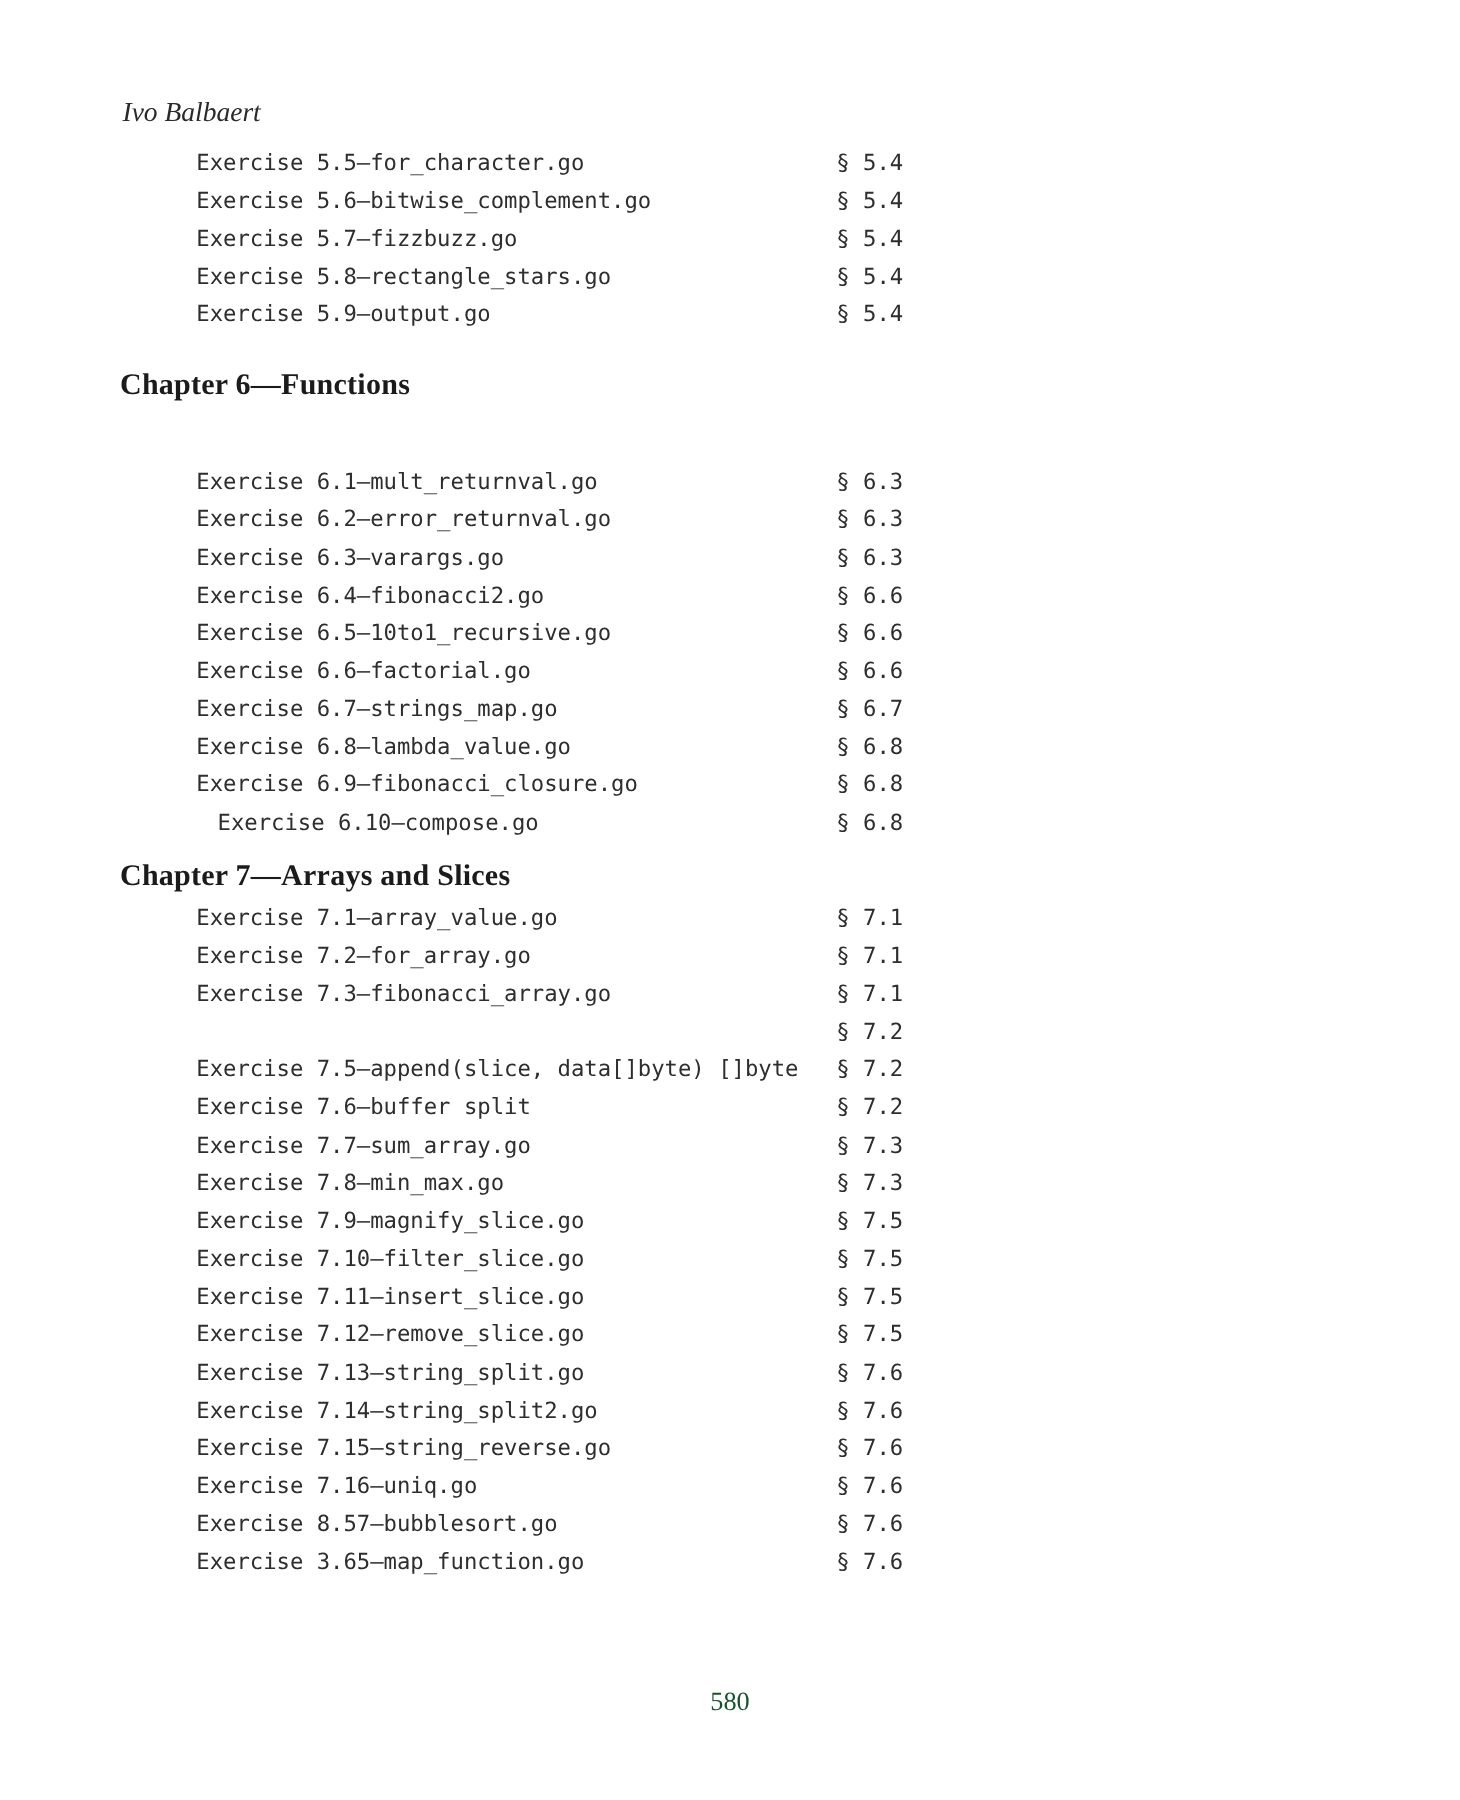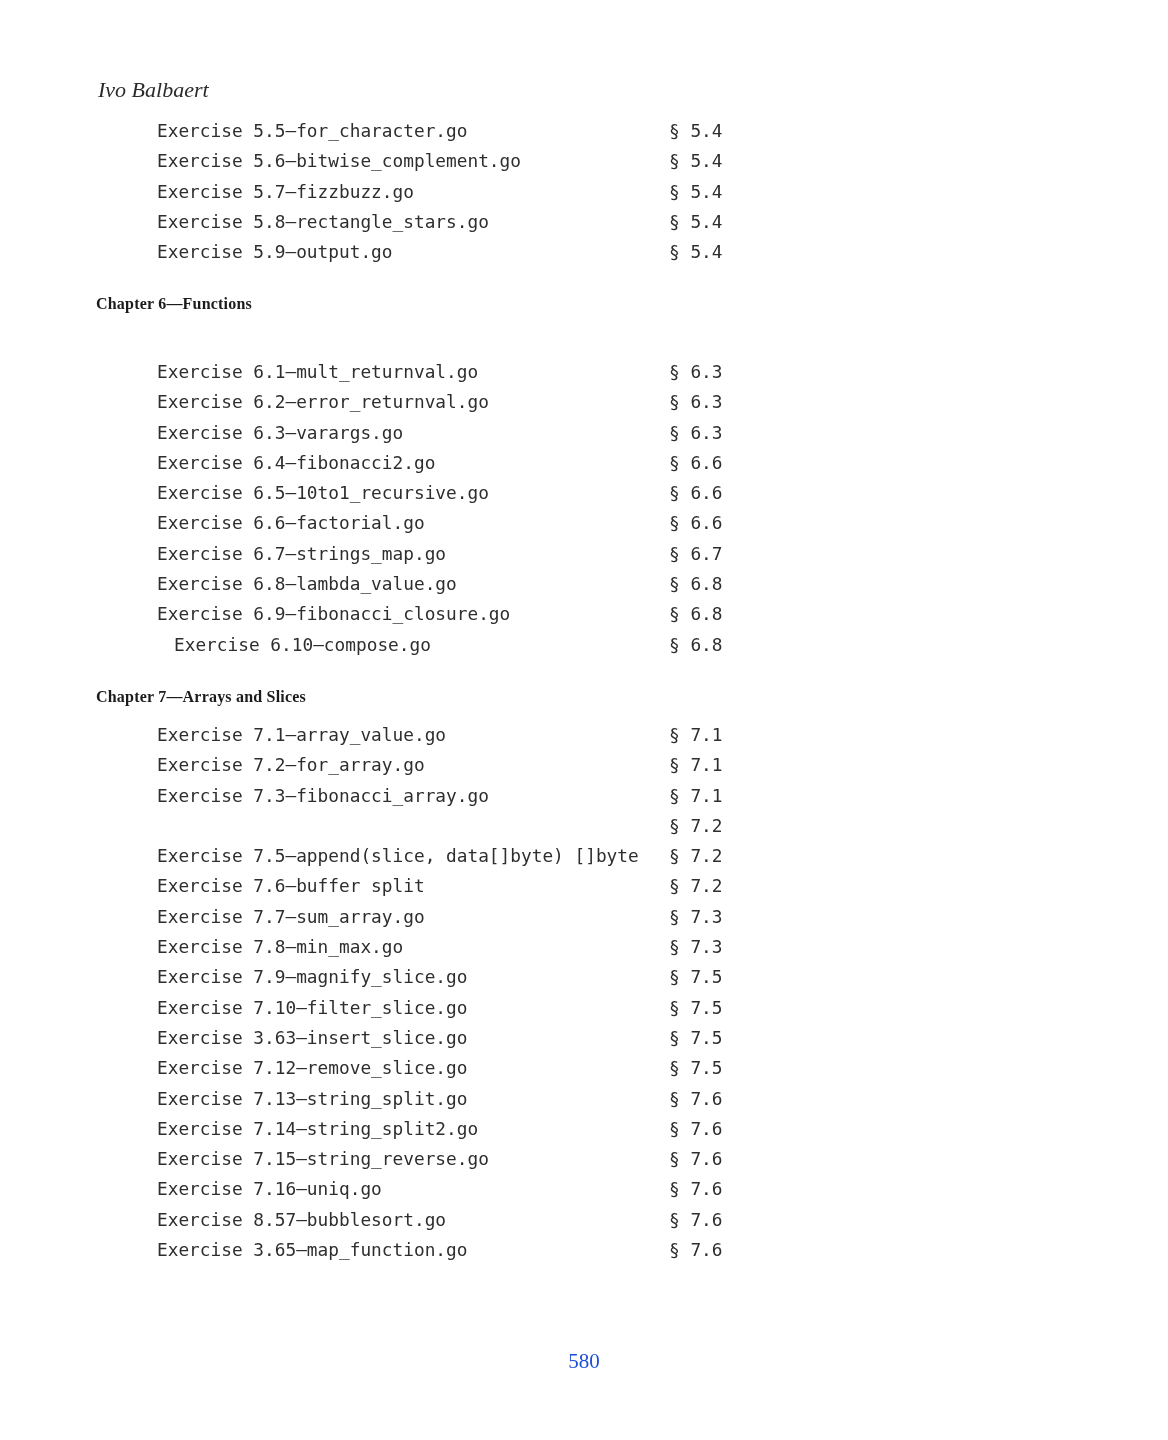--- a/index.html
+++ b/index.html
@@ -25,33 +25,33 @@
     font-size: 22px;
     color: #2a2a2a;
     margin-top: 20px;
   }
   .chapter-heading {
     position: absolute;
     left: 96px;
     margin: 0;
     font-family: "Liberation Serif", serif;
     font-weight: bold;
-    font-size: 16px;
+    font-size: 24px;
     letter-spacing: 0.2px;
     color: #1b1b1b;
   }
   #heading-ch6 { top: 295px; }
   #heading-ch7 { top: 688px; }
   .ex-list {
     position: absolute;
     left: 0;
     width: 1076px;
   }
   #list-ch5 { top: 116px; }
-  #list-ch6 { top: 357px; }
+  #list-ch6 { top: 371px; }
   #list-ch7 { top: 720px; }
   .ex-row {
     position: relative;
     height: 30.3px;
     line-height: 30.3px;
     font-family: "DejaVu Sans Mono", monospace;
     font-size: 17.8px;
     color: #2e2e2e;
     white-space: pre;
   }
@@ -70,21 +70,21 @@
     margin-left: 31px;
   }
   .page-number {
     position: absolute;
     top: 1349px;
     left: 0;
     width: 1168px;
     text-align: center;
     font-family: "Liberation Serif", serif;
     font-size: 21px;
-    color: #1d4ed8;
+    color: #14532d;
   }
 </style>
 </head>
 <body>
 
 <div class="page">
 
   <div class="author">Ivo Balbaert</div>
 
   <div class="ex-list" id="list-ch5">
@@ -116,21 +116,21 @@
       <div class="ex-row"><span class="ex-name">Exercise 7.1—array_value.go</span><span class="ex-sec">§ 7.1</span></div>
       <div class="ex-row"><span class="ex-name">Exercise 7.2—for_array.go</span><span class="ex-sec">§ 7.1</span></div>
       <div class="ex-row"><span class="ex-name">Exercise 7.3—fibonacci_array.go</span><span class="ex-sec">§ 7.1</span></div>
       <div class="ex-row"><span class="ex-sec">§ 7.2</span></div>
       <div class="ex-row"><span class="ex-name">Exercise 7.5—append(slice, data[]byte) []byte</span><span class="ex-sec">§ 7.2</span></div>
       <div class="ex-row"><span class="ex-name">Exercise 7.6—buffer split</span><span class="ex-sec">§ 7.2</span></div>
       <div class="ex-row"><span class="ex-name">Exercise 7.7—sum_array.go</span><span class="ex-sec">§ 7.3</span></div>
       <div class="ex-row"><span class="ex-name">Exercise 7.8—min_max.go</span><span class="ex-sec">§ 7.3</span></div>
       <div class="ex-row"><span class="ex-name">Exercise 7.9—magnify_slice.go</span><span class="ex-sec">§ 7.5</span></div>
       <div class="ex-row"><span class="ex-name">Exercise 7.10—filter_slice.go</span><span class="ex-sec">§ 7.5</span></div>
-      <div class="ex-row"><span class="ex-name">Exercise 3.63—insert_slice.go</span><span class="ex-sec">§ 7.5</span></div>
+      <div class="ex-row"><span class="ex-name">Exercise 7.11—insert_slice.go</span><span class="ex-sec">§ 7.5</span></div>
       <div class="ex-row"><span class="ex-name">Exercise 7.12—remove_slice.go</span><span class="ex-sec">§ 7.5</span></div>
       <div class="ex-row"><span class="ex-name">Exercise 7.13—string_split.go</span><span class="ex-sec">§ 7.6</span></div>
       <div class="ex-row"><span class="ex-name">Exercise 7.14—string_split2.go</span><span class="ex-sec">§ 7.6</span></div>
       <div class="ex-row"><span class="ex-name">Exercise 7.15—string_reverse.go</span><span class="ex-sec">§ 7.6</span></div>
       <div class="ex-row"><span class="ex-name">Exercise 7.16—uniq.go</span><span class="ex-sec">§ 7.6</span></div>
       <div class="ex-row"><span class="ex-name">Exercise 8.57—bubblesort.go</span><span class="ex-sec">§ 7.6</span></div>
       <div class="ex-row"><span class="ex-name">Exercise 3.65—map_function.go</span><span class="ex-sec">§ 7.6</span></div>
     </div>
 
   <div class="page-number">580</div>

